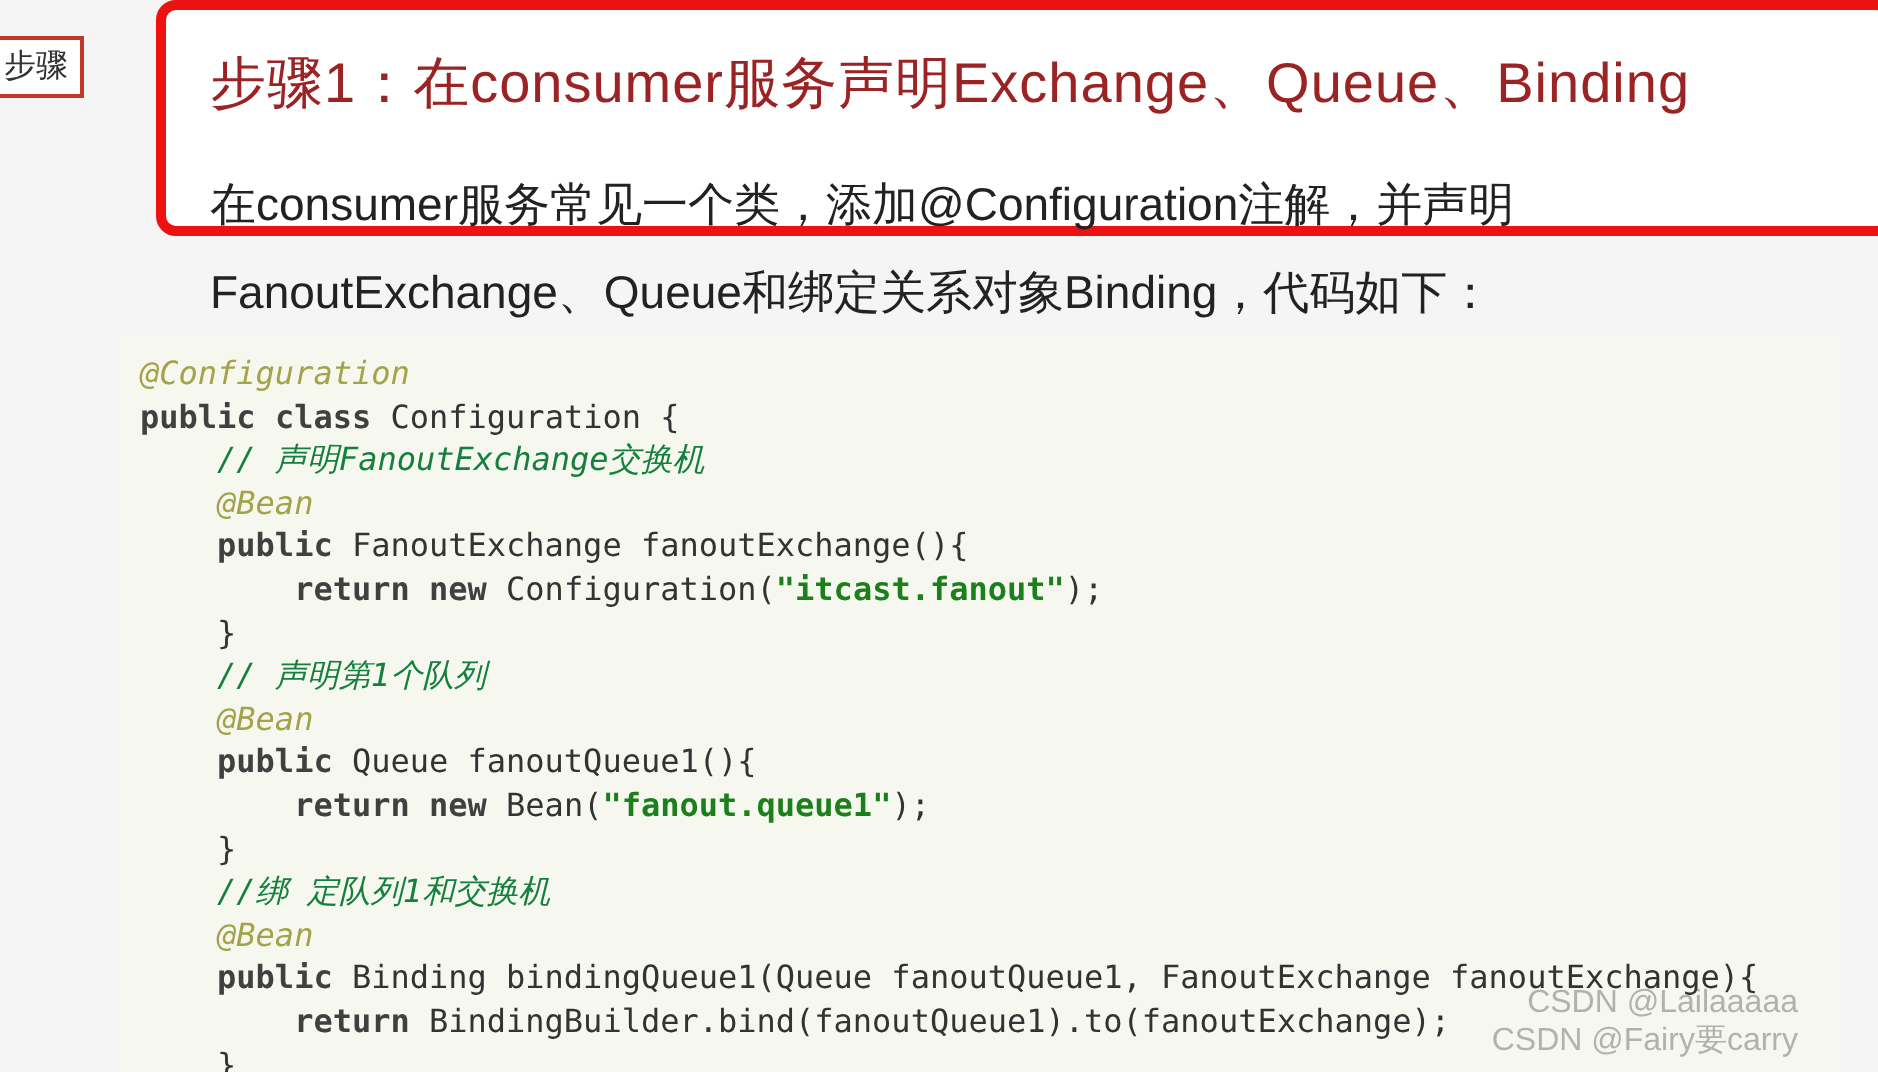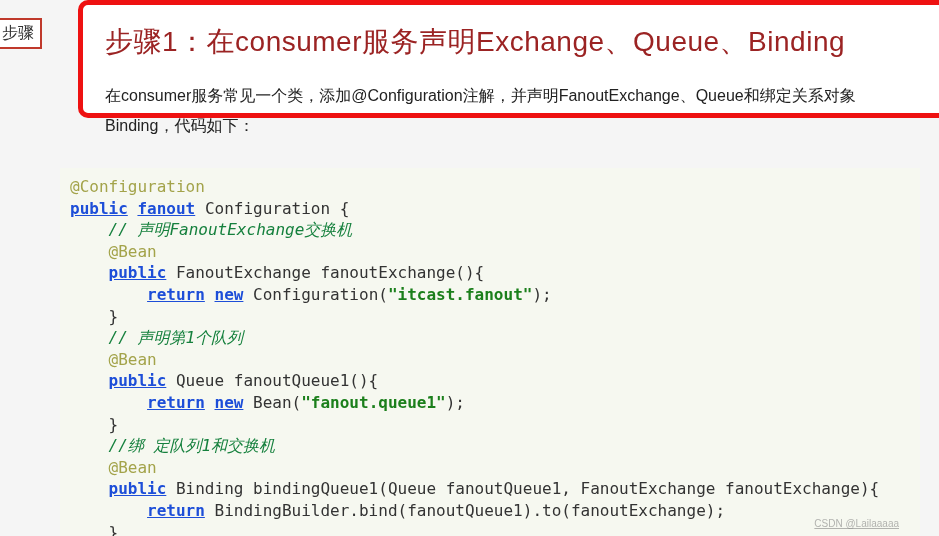--- a/index.html
+++ b/index.html
@@ -38,79 +38,79 @@
   }
   .header-title {
     color: #9b2323;
     font-size: 28px;
     font-weight: 500;
     margin-bottom: 20px;
     letter-spacing: 0.5px;
   }
   .header-desc {
     color: #222;
-    font-size: 16px;
+    font-size: 23px;
     line-height: 1.9;
   }
   .code-block {
     position: absolute;
     left: 60px;
     top: 168px;
     width: 860px;
     background: #f6f8f0;
     font-family: Menlo, Consolas, monospace;
     font-size: 16px;
     line-height: 1.35;
     padding: 8px 10px 8px 10px;
     box-sizing: border-box;
     color: #333;
     white-space: pre;
   }
-  .ann   { color: #a3a34a; }   
-  .kw    { color: #1d4ed8; font-weight: bold; text-decoration: underline; }  
+  .ann   { color: #a3a34a; font-style: italic; }   
+  .kw    { color: #404040; font-weight: bold; }  
   .cm    { color: #15803d; font-style: italic; }
   .str   { color: #1b7f1b; font-weight: bold; }
   .id    { }
   .watermark {
     position: absolute;
     right: 40px;
     bottom: 6px;
     color: rgba(120,120,120,0.55);
-    font-size: 10px;
+    font-size: 16px;
     text-align: right;
     line-height: 1.2;
     pointer-events: none;
-    text-decoration: underline;
   }
 </style>
 </head>
 <body>
 
 <div class="badge-left">步骤</div>
 
 <div class="header-box">
   <div class="header-title">步骤1：在consumer服务声明Exchange、Queue、Binding</div>
   <div class="header-desc">在consumer服务常见一个类，添加@Configuration注解，并声明FanoutExchange、Queue和绑定关系对象Binding，代码如下：</div>
 </div>
 
 <div class="code-block"><span class="ann">@Configuration</span>
-<span class="kw">public</span> <span class="kw">fanout</span> <span>Configuration {</span>
+<span class="kw">public</span> <span class="kw">class</span> <span>Configuration {</span>
     <span class="cm">// 声明FanoutExchange交换机</span>
     <span class="ann">@Bean</span>
     <span class="kw">public</span><span> FanoutExchange fanoutExchange(){</span>
         <span class="kw">return</span> <span class="kw">new</span><span> Configuration(</span><span class="str">"itcast.fanout"</span><span>);</span>
     <span>}</span>
     <span class="cm">// 声明第1个队列</span>
     <span class="ann">@Bean</span>
     <span class="kw">public</span><span> Queue fanoutQueue1(){</span>
         <span class="kw">return</span> <span class="kw">new</span><span> Bean(</span><span class="str">"fanout.queue1"</span><span>);</span>
     <span>}</span>
     <span class="cm">//绑 定队列1和交换机</span>
     <span class="ann">@Bean</span>
     <span class="kw">public</span><span> Binding bindingQueue1(Queue fanoutQueue1, FanoutExchange fanoutExchange){</span>
         <span class="kw">return</span><span> BindingBuilder.</span><span class="id">bind</span><span>(fanoutQueue1).to(fanoutExchange);</span>
     <span>}</span>
     
 </div>
 
 <div class="watermark">
   <div>CSDN @Lailaaaaa</div>
+  <div>CSDN @Fairy要carry</div>
 </div>
 
 </body></html>

